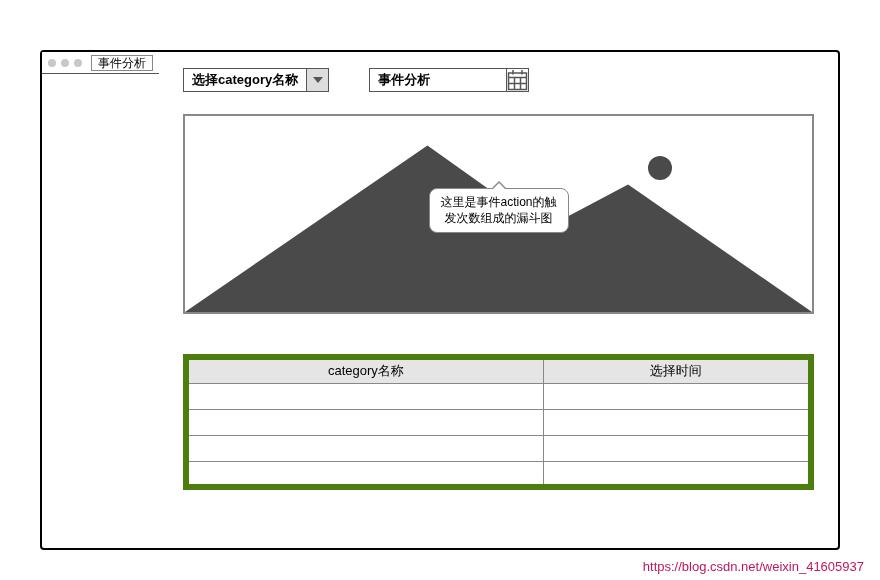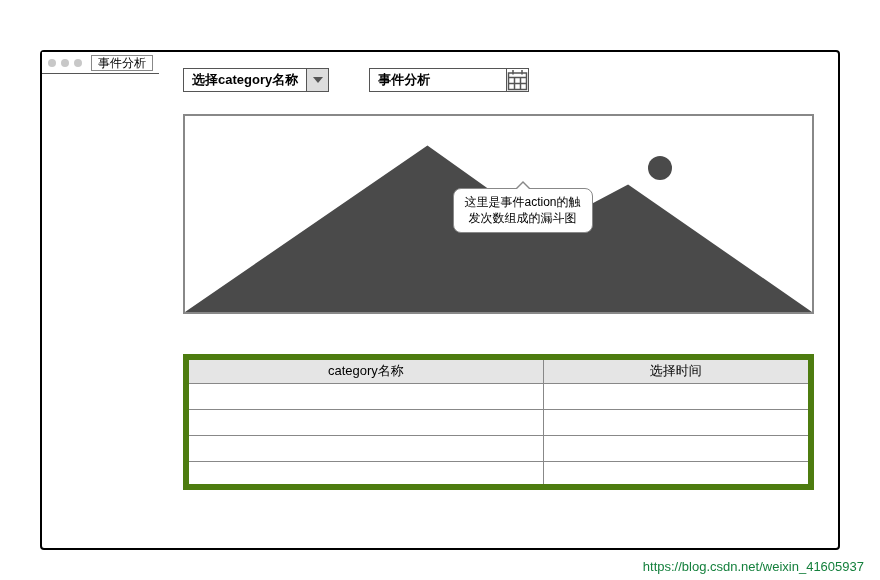--- a/index.html
+++ b/index.html
@@ -92,21 +92,20 @@
     position:absolute;
     top:72px; left:50%; transform:translateX(-50%);
     width:140px;
     background:#fff;
     border:1px solid #888;
     border-radius:8px;
     padding:6px 8px;
     font-size:12px;
     text-align:center;
     line-height:1.3;
-    margin-left:24px;
   }
   .tooltip::before {
     content:"";
     position:absolute;
     top:-8px; left:50%; transform:translateX(-50%);
     border-left:8px solid transparent;
     border-right:8px solid transparent;
     border-bottom:8px solid #888;
   }
   .tooltip::after {
@@ -127,21 +126,21 @@
     height:26px;
     padding:0 8px;
     text-align:center;
     font-weight:normal;
   }
   th { background:#e5e5e5; }
   .footer-url {
     position:absolute;
     right:16px;
     bottom:6px;
-    color:#15803d;
+    color:#be185d;
     font-size:13px;
   }
 </style>
 </head>
 <body>
 
 <div class="window">
   <div class="titlebar">
     <div class="dot"></div>
     <div class="dot"></div>

